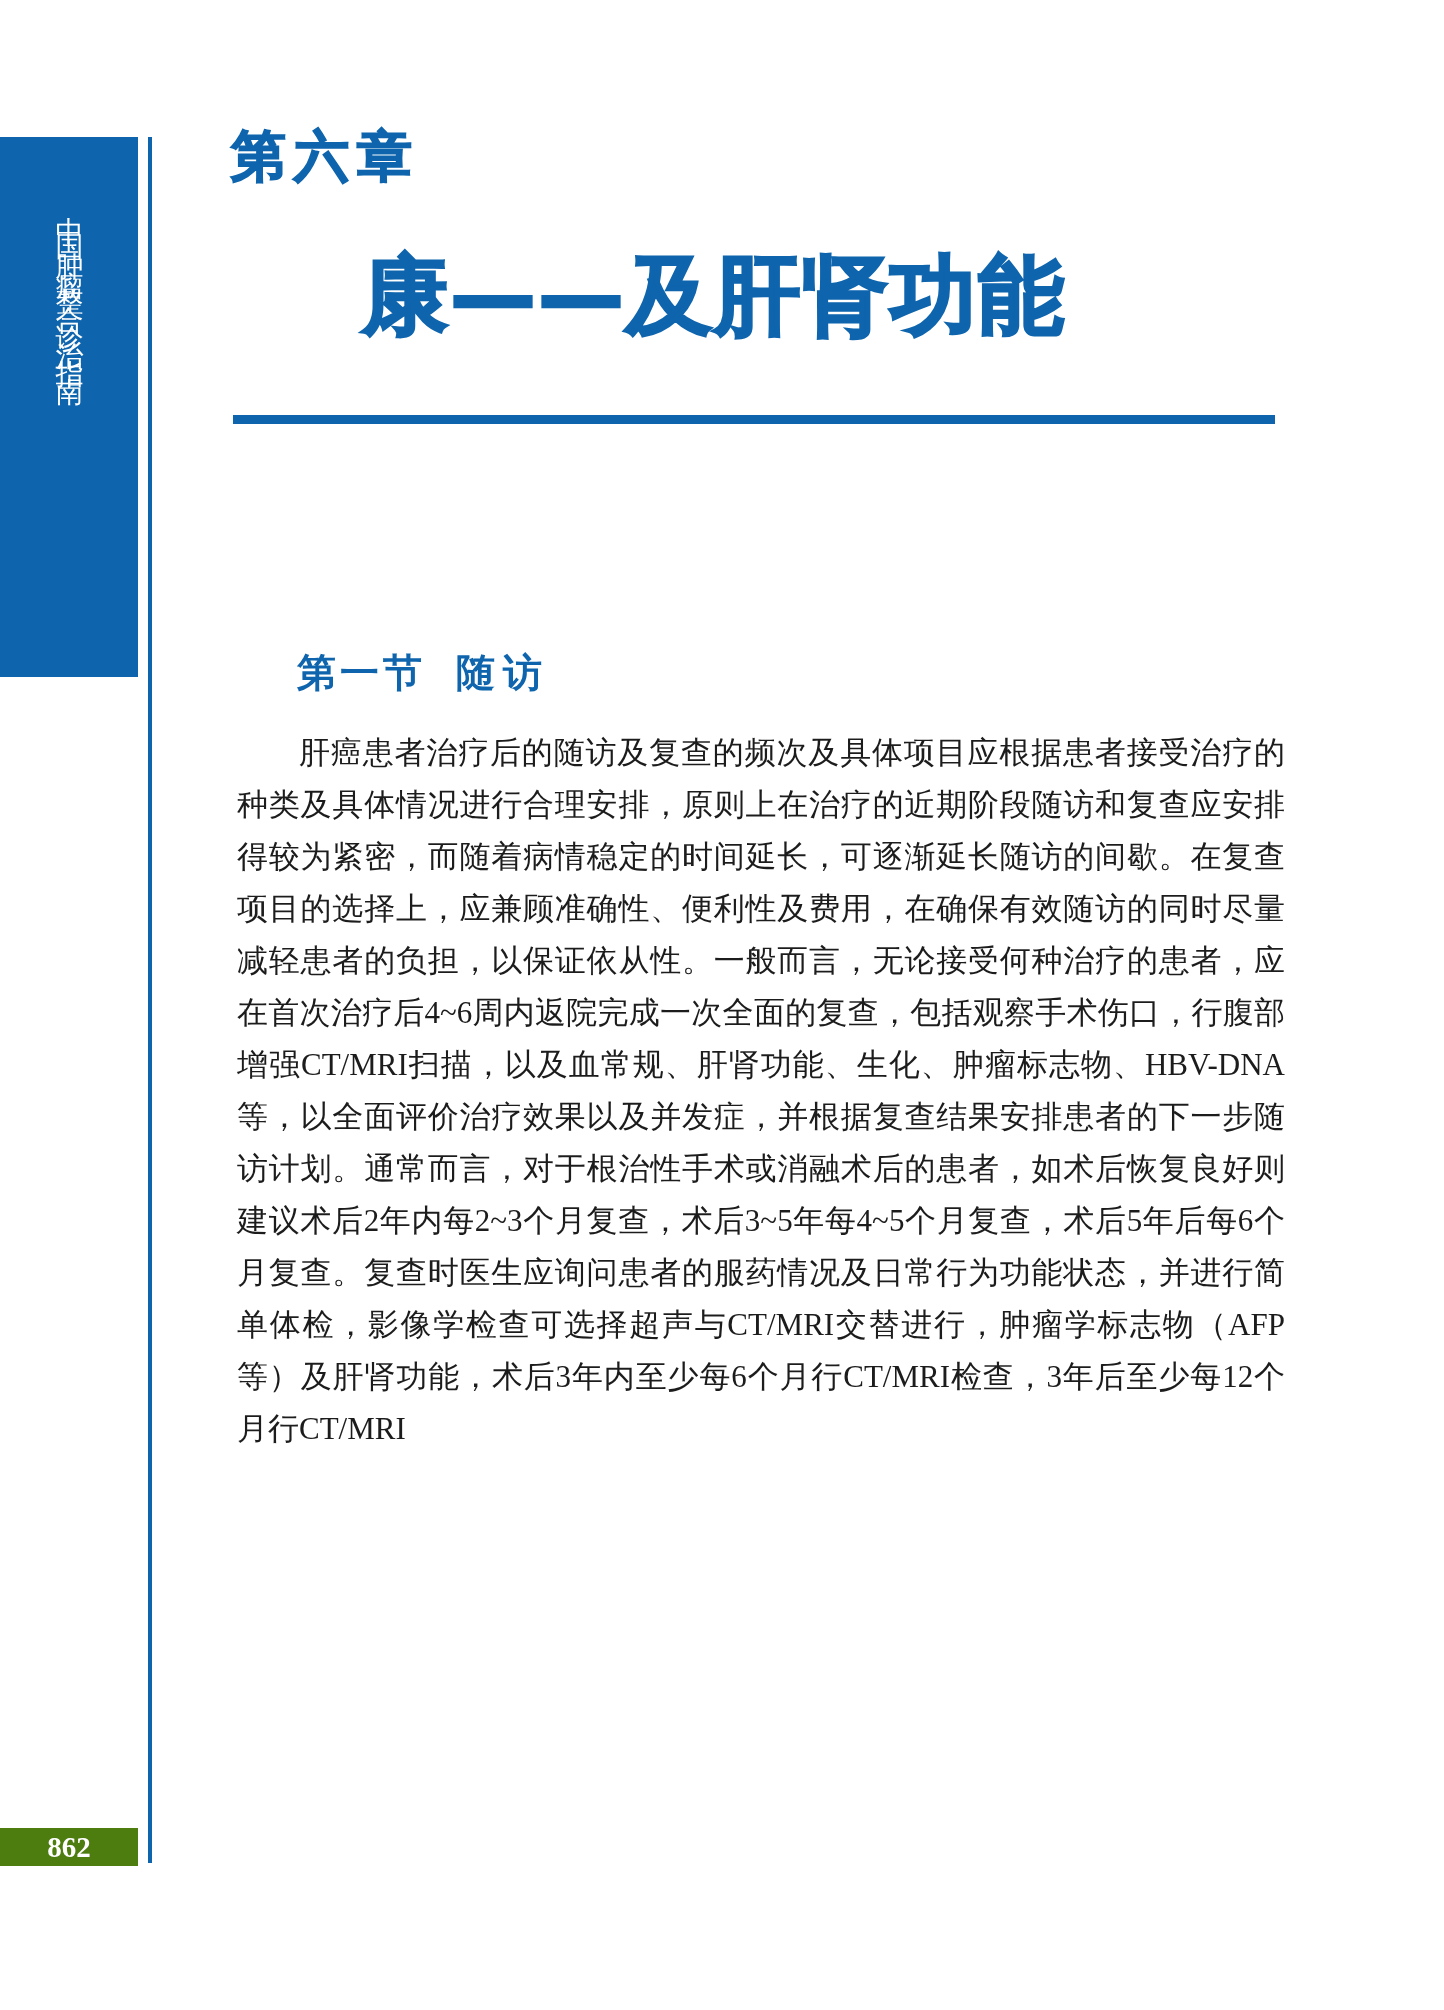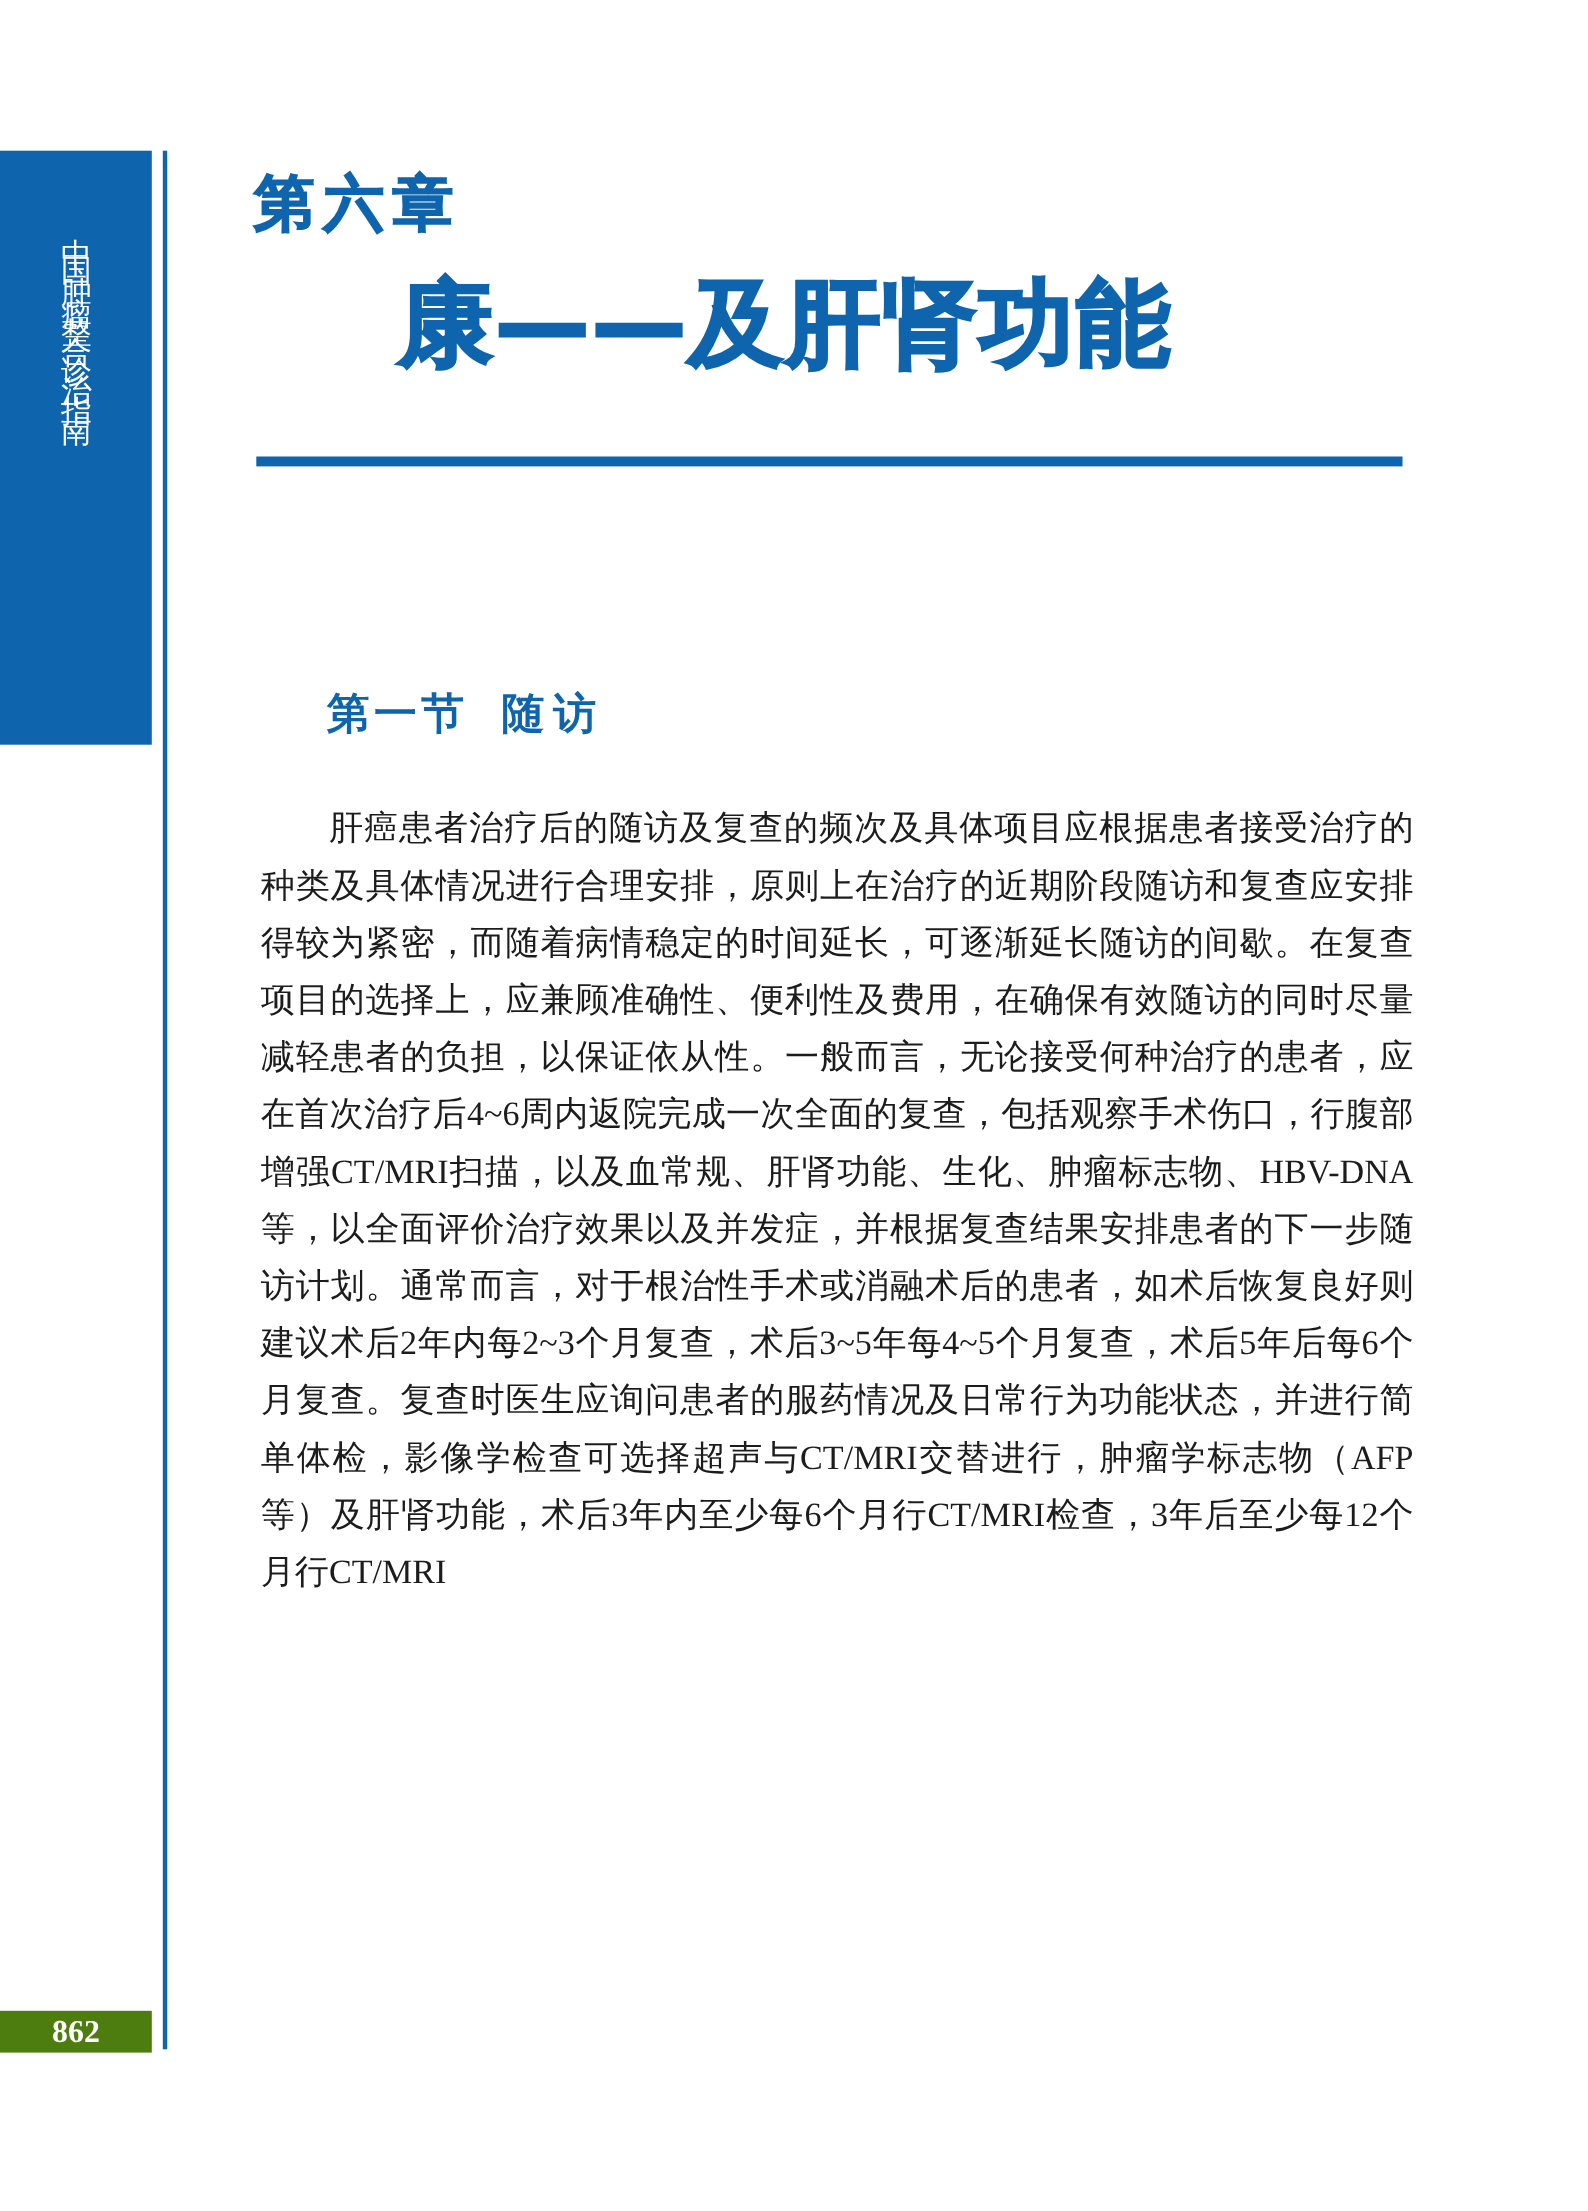--- a/index.html
+++ b/index.html
@@ -54,21 +54,20 @@
   
   .chapter-label{
     position:absolute;left:231px;top:126px;
     font-family:"DejaVu Sans","Liberation Sans",sans-serif;
     font-weight:900;
     font-size:55px;
     letter-spacing:8px;
     color:#0e65ad;
     -webkit-text-stroke:1.5px #0e65ad;
     line-height:1.1;
-    margin-top:29px;
   }
   .chapter-title{
     position:absolute;left:233px;top:246px;
     width:1042px;
     box-sizing:border-box;
     padding-right:80px;
     text-align:center;
     font-family:"DejaVu Sans","Liberation Sans",sans-serif;
     font-weight:900;
     font-size:86px;
@@ -78,21 +77,21 @@
     line-height:1.15;
     white-space:nowrap;
   }
   .title-rule{
     position:absolute;left:233px;top:415px;
     width:1042px;height:9px;
     background:#0e65ad;
   }
   
   .section-heading{
-    position:absolute;left:297px;top:629px;
+    position:absolute;left:297px;top:652px;
     font-family:"Liberation Serif","DejaVu Serif",serif;
     font-weight:bold;
     font-size:39px;
     color:#0e65ad;
     line-height:1.1;
     white-space:nowrap;
   }
   .section-heading .sec-num{letter-spacing:4px;}
   .section-heading .sec-title{margin-left:30px;letter-spacing:8px;}
   

